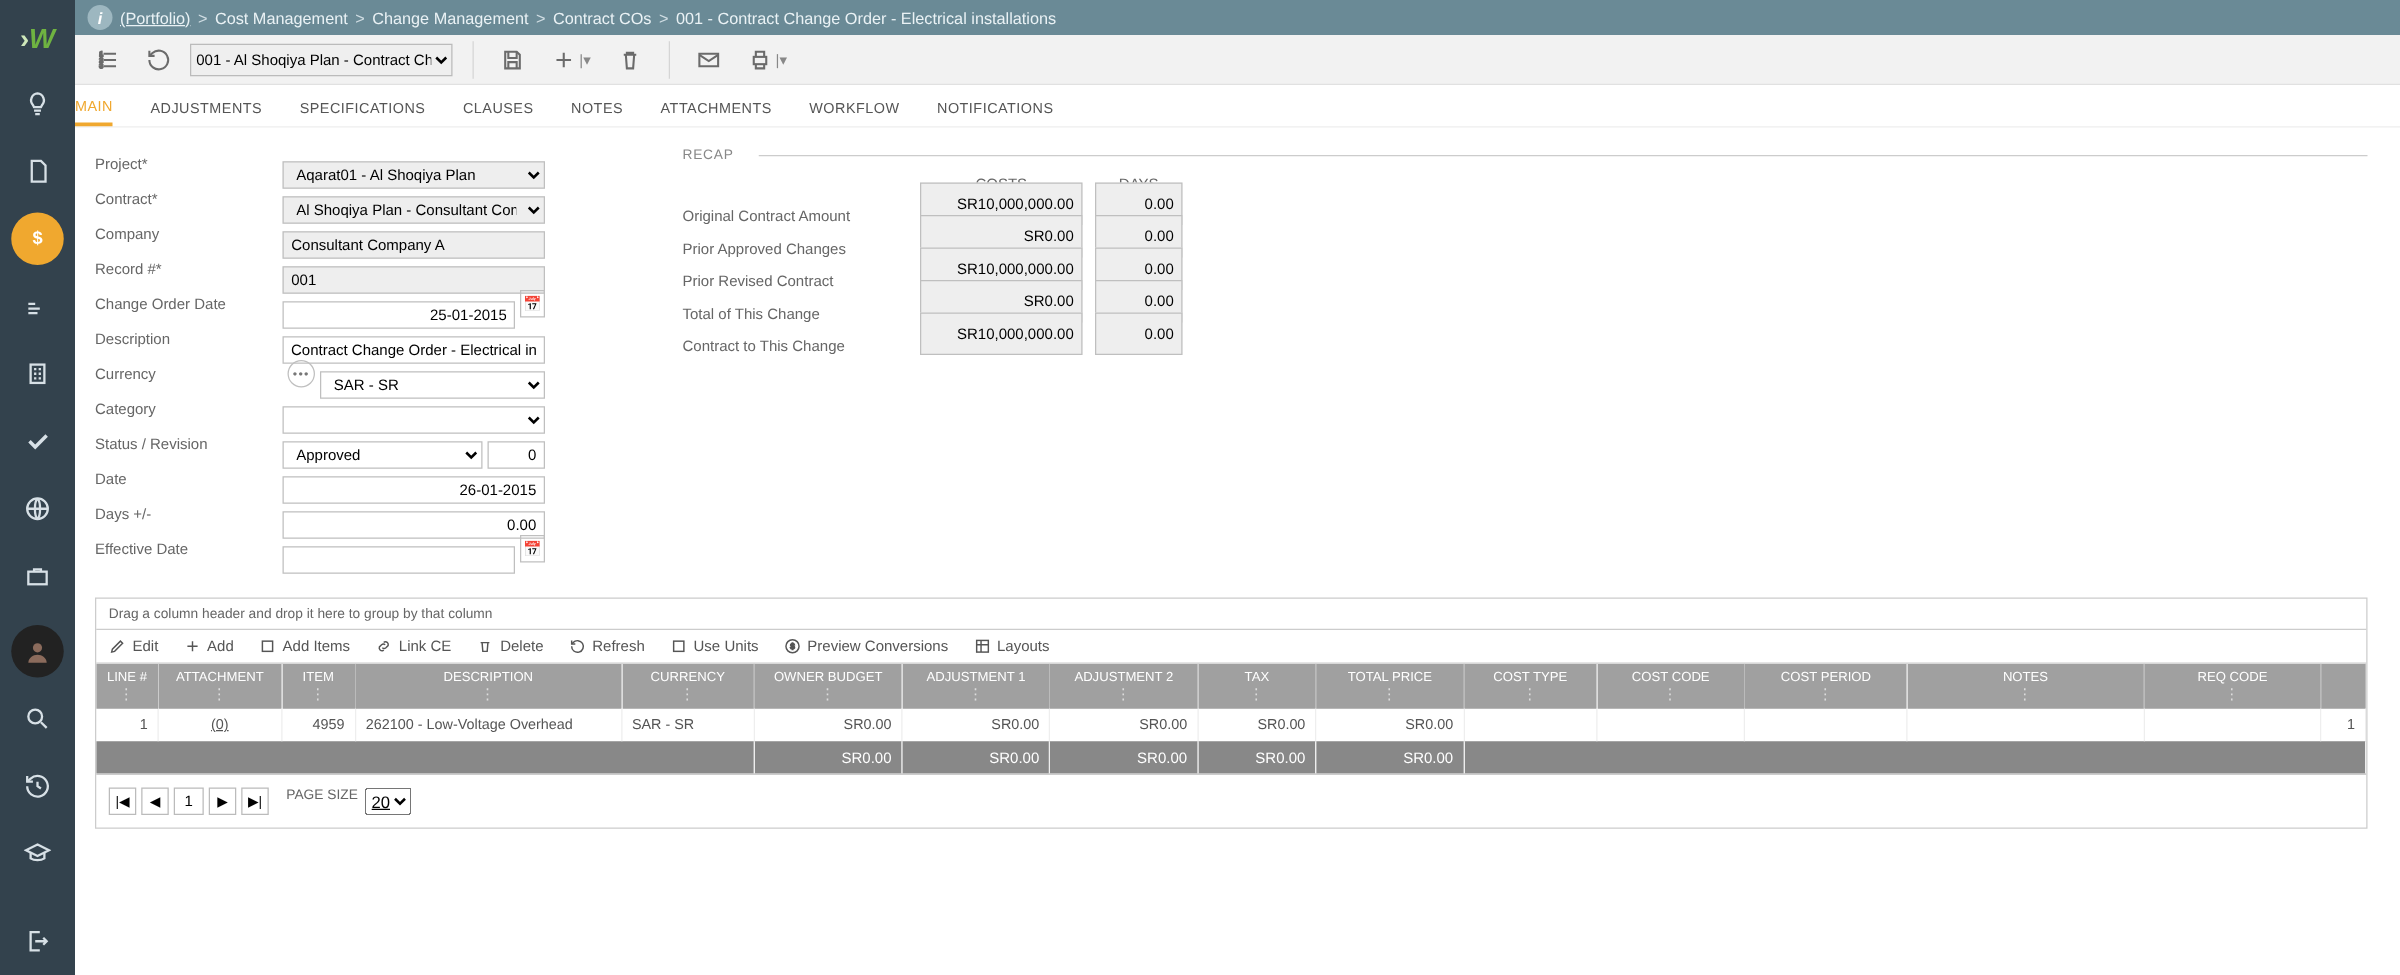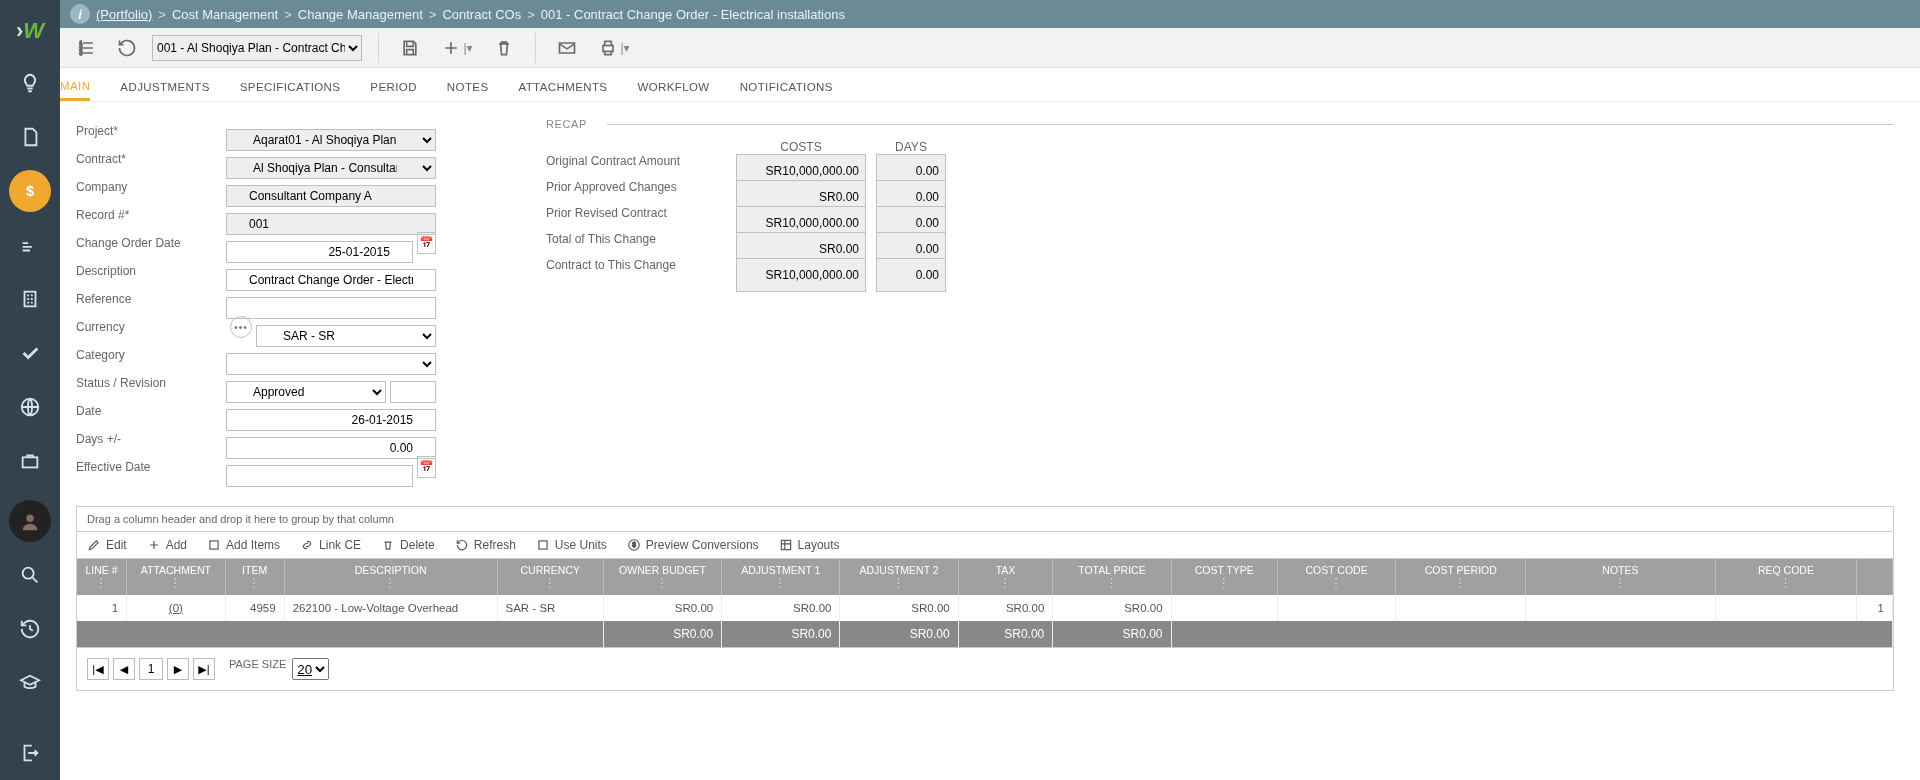--- a/index.html
+++ b/index.html
@@ -51,33 +51,33 @@
   }
   .tabs .tab { font-size: 11.5px; letter-spacing: .4px; color:#555; padding-bottom:8px; cursor:pointer; }
   .tabs .tab.active { color:#f0a82f; border-bottom: 3px solid #f0a82f; padding-bottom:6px;}
 
   
   .content { position:absolute; left:60px; top:104px; right:10px; bottom:0; padding:14px 16px; overflow:auto;}
   .form-row { display:flex; align-items:center; height:26px; margin-bottom:2px;}
   .form-row label { width:150px; font-size:12px; color:#666;}
   .form-row .field { width:210px; display:flex; align-items:center; gap:4px;}
   .form-row input[type=text], .form-row select {
-    width:100%; height:22px; border:1px solid #bfbfbf; padding:0 22px; font-size:12px; background:#fff;margin-top:17px;
+    width:100%; height:22px; border:1px solid #bfbfbf; padding:0 6px; font-size:12px; background:#fff;margin-top:17px;
   }
   .form-row input.ro, .form-row select.ro { background:#eee;}
   .form-row .dateicon { width:22px;height:22px;border:1px solid #bfbfbf;display:flex;align-items:center;justify-content:center;color:#777;cursor:pointer;}
   .form-row .dots { width:22px;height:22px;border:1px solid #bfbfbf;border-radius:50%;display:flex;align-items:center;justify-content:center;color:#777;cursor:pointer;font-size:10px;letter-spacing:1px;}
   .right-align{text-align:right;}
   .two-col { display:flex; gap:40px;}
   .left-col { width:430px;}
   .right-col { flex:1;}
   .recap-title { font-size:11px; color:#888; letter-spacing:.6px;}
   .recap-head { display:flex; margin-left:190px; gap:10px;}
   .recap-head div{ width:130px; text-align:center; font-size:12px; color:#666;}
-  .recap-row { display:flex; align-items:flex-start; height:26px;}
+  .recap-row { display:flex; align-items:flex-end; height:26px;}
   .recap-row label { width:190px; font-size:12px; color:#666;}
   .recap-row input { width:130px; height:22px; border:1px solid #bfbfbf; background:#eee; text-align:right; padding:16px 6px; font-size:12px; margin-right:10px;}
   .recap-row input.days{width:70px;}
   .recap-hr { flex:1; height:1px;background:#ccc; margin-left:20px; align-self:center;}
 
   
   .grid-wrap{ margin-top:24px; border:1px solid #ccc;}
   .groupbar{ padding:6px 10px; font-size:11px; color:#666; border-bottom:1px solid #ccc;}
   .gridtoolbar{ display:flex; align-items:center; gap:20px; padding:6px 10px; border-bottom:1px solid #ccc; font-size:12px; color:#555;}
   .gridtoolbar .gtbtn{display:flex;align-items:center;gap:5px;cursor:pointer;}
@@ -241,21 +241,21 @@
         <path d="M8 9V4h8v5M8 16v4h8v-4"></path>
       </svg>
       <span style="margin-left:2px;color:#888">|▾</span>
     </div>
 </div>
 
 <div class="tabs">
   <div class="tab active">MAIN</div>
   <div class="tab">ADJUSTMENTS</div>
   <div class="tab">SPECIFICATIONS</div>
-  <div class="tab">PERIOD</div>
+  <div class="tab">CLAUSES</div>
   <div class="tab">NOTES</div>
   <div class="tab">ATTACHMENTS</div>
   <div class="tab">WORKFLOW</div>
   <div class="tab">NOTIFICATIONS</div>
 </div>
 
 <div class="content">
   <div class="two-col">
 
     <div class="left-col">
@@ -287,26 +287,20 @@
           <label>Change Order Date</label>
         <div class="field">
             <input type="text" class="right-align" value="25-01-2015" style="">
             <div class="dateicon">📅</div>
           </div>
         </div>
       <div class="form-row">
           <label>Description</label>
         <div class="field">
             <input type="text" value="Contract Change Order - Electrical insta" style="">
-          </div>
-        </div>
-      <div class="form-row">
-          <label>Reference</label>
-        <div class="field">
-            <input type="text" value="" style="">
           </div>
         </div>
       <div class="form-row">
           <label>Currency</label>
         <div style="width:26px;display:flex;justify-content:flex-end;margin-right:4px;">
             <div class="dots">•••</div>
           </div>
         <div class="field" style="width:180px;">
             <select><option>SAR - SR</option></select>
           </div>

